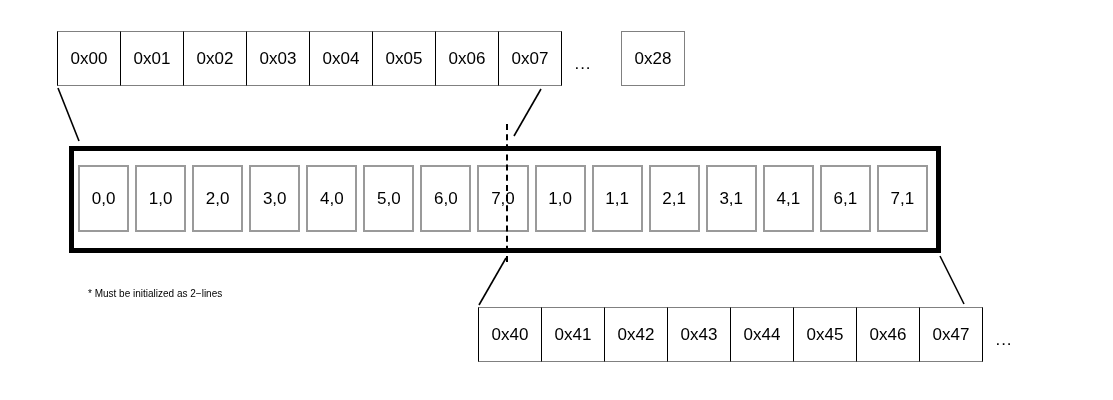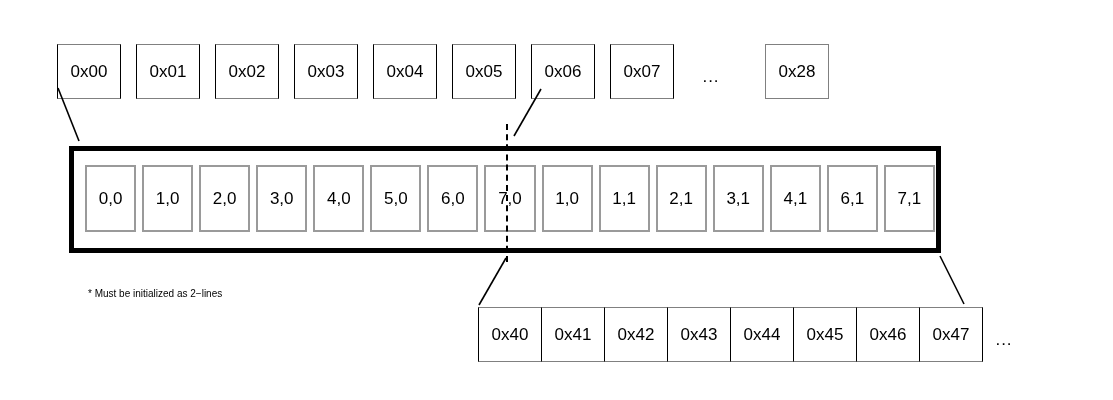--- a/index.html
+++ b/index.html
@@ -63,21 +63,21 @@
     left: 69px;
     top: 146px;
     width: 872px;
     height: 107px;
     border: 5px solid #000000;
     box-sizing: border-box;
     background: #ffffff;
   }
   #bar-inner {
     position: absolute;
-    left: 11px;
+    left: 4px;
     top: 14px;
     width: 850px;
     height: 67px;
     display: flex;
     gap: 6px;
   }
   .slot {
     flex: 1 1 0;
     border: 2px solid #9a9a9a;
     box-sizing: border-box;
@@ -115,21 +115,21 @@
     top: 288px;
     font-size: 10px;
     white-space: nowrap;
   }
 </style>
 </head>
 <body>
 
 <div id="canvas">
 
-  <div class="hexrow" id="top-row" style="left:57px; top:44px;gap:16px;">
+  <div class="hexrow" id="top-row" style="left:57px; top:31px;">
     <div class="hexcell">0x00</div>
     <div class="hexcell">0x01</div>
     <div class="hexcell">0x02</div>
     <div class="hexcell">0x03</div>
     <div class="hexcell">0x04</div>
     <div class="hexcell">0x05</div>
     <div class="hexcell">0x06</div>
     <div class="hexcell">0x07</div>
     <div class="ellipsis">...</div>
     <div class="hexcell detached">0x28</div>

